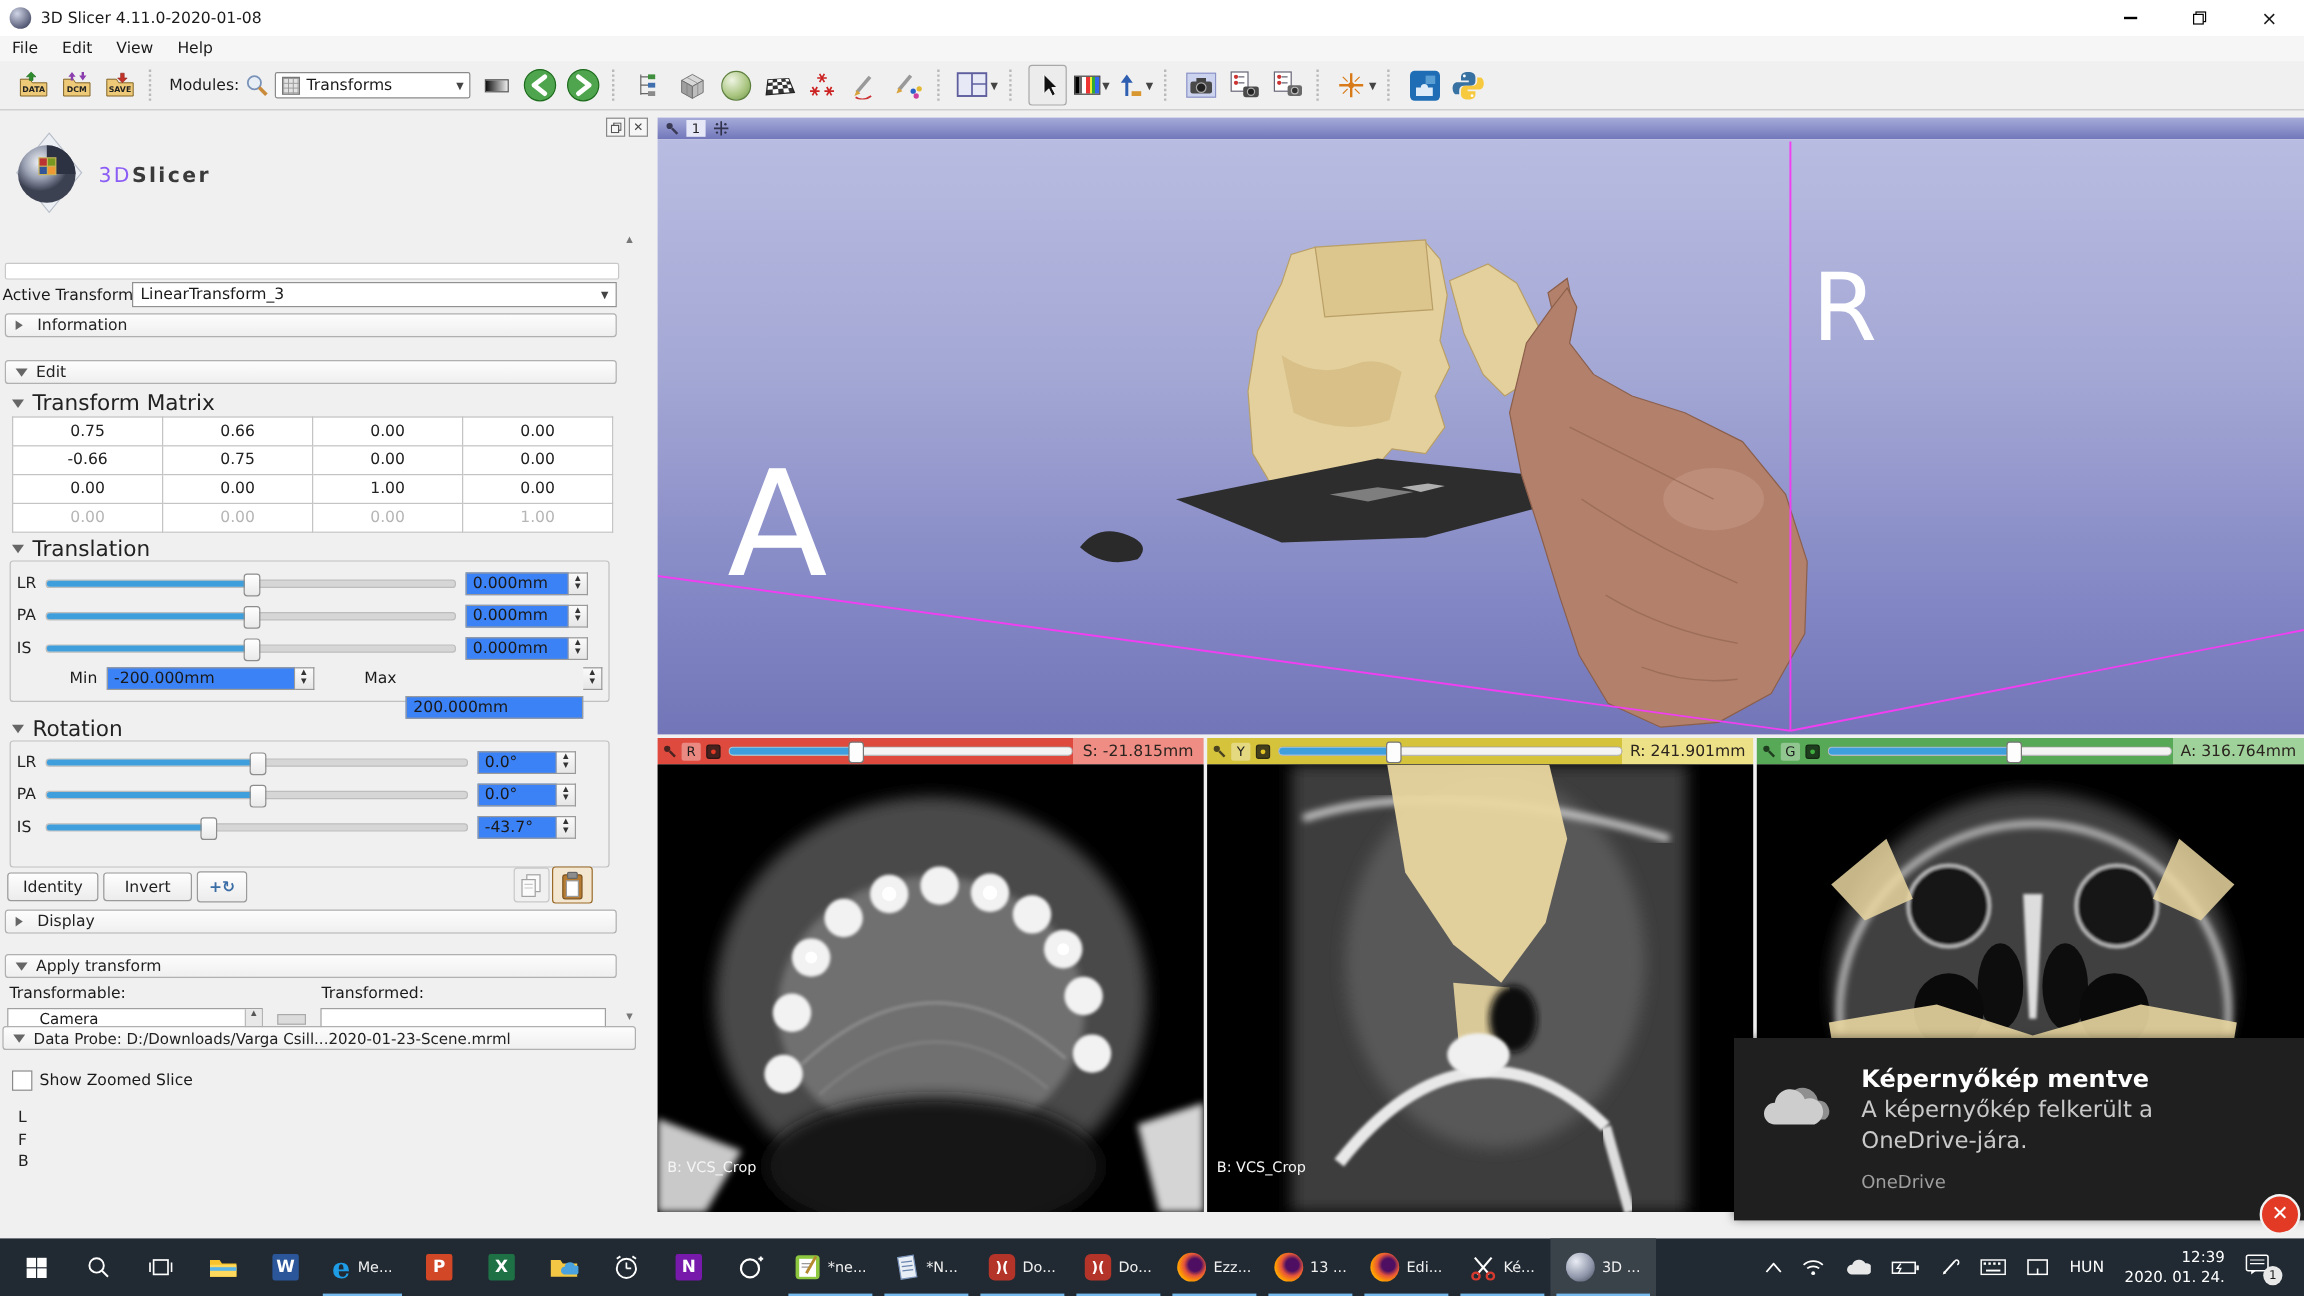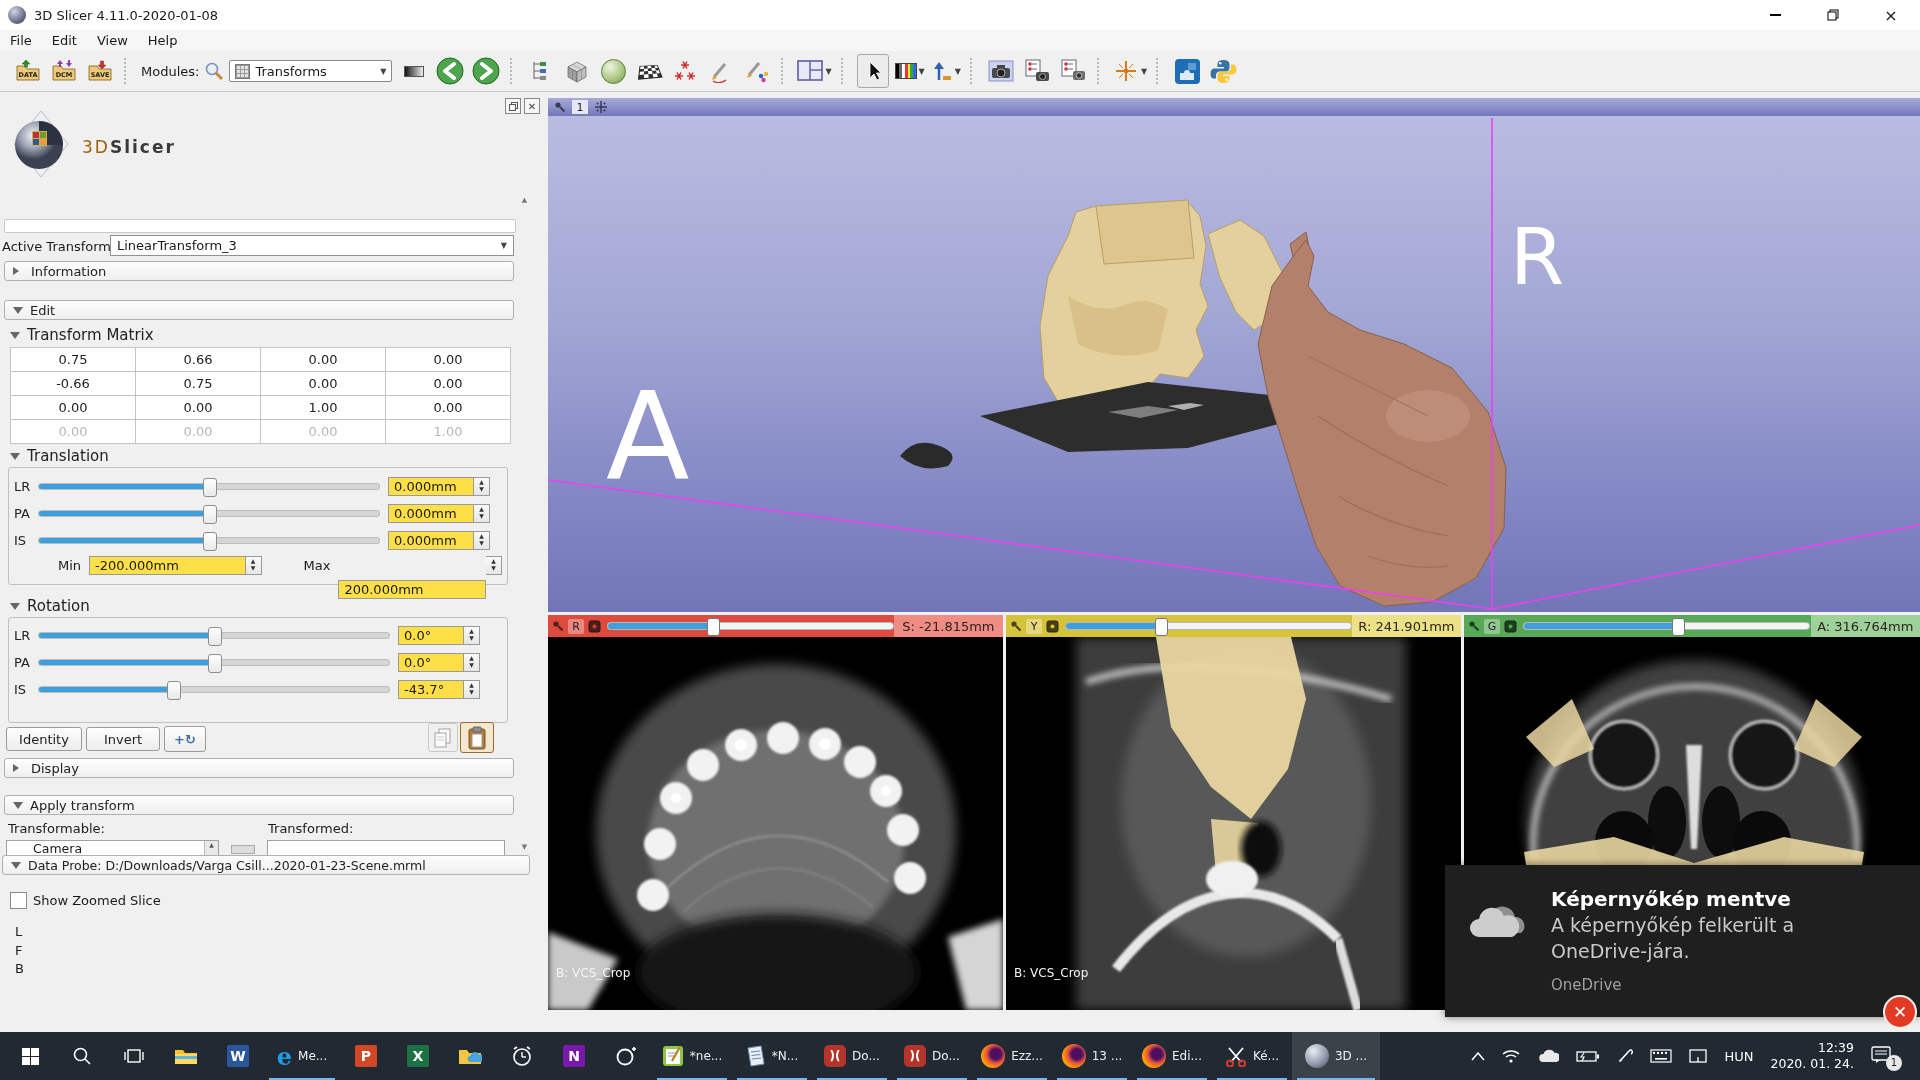--- a/index.html
+++ b/index.html
@@ -20,33 +20,33 @@
   #modcombo{width:163px;height:22px;border:1px solid #8a8a8a;border-radius:2px;background:#fff;display:flex;align-items:center;padding:0 5px;box-sizing:border-box;margin:0 4px;}
   .gridico{width:13px;height:13px;margin-right:5px;background:
     linear-gradient(#9a9a9a 1px,transparent 1px),linear-gradient(90deg,#9a9a9a 1px,transparent 1px),#e3e3e3;
     background-size:4px 4px;border:1px solid #777;}
   
   #panel{position:absolute;left:0;top:93px;width:546px;height:939px;background:#f0f0f0;overflow:hidden;}
   .secbar{position:absolute;left:4px;width:510px;height:20px;border:1px solid #b0b0b0;border-radius:3px;
           background:linear-gradient(#fdfdfd,#efefef);display:flex;align-items:center;padding:0 8px;box-sizing:border-box;font-size:13px;color:#222;}
   .tri-r{width:0;height:0;border:4px solid transparent;border-left:6px solid #666;margin-right:8px;}
   .tri-d{width:0;height:0;border:5px solid transparent;border-top:7px solid #666;margin-right:7px;margin-top:5px;}
-  .subhdr{position:absolute;left:10px;display:flex;align-items:center;font-size:15px;color:#222;}
+  .subhdr{position:absolute;left:10px;display:flex;align-items:center;font-size:18px;color:#222;}
   #mtable{position:absolute;left:10px;top:254px;border-collapse:collapse;}
   #mtable td{width:122px;height:21px;border:1px solid #c4c4c4;background:#fff;text-align:center;font-size:13px;color:#222;}
   #mtable tr.dim td{color:#b6b6b6;}
   .gbox{position:absolute;left:8px;width:498px;border:1px solid #c0c0c0;border-radius:3px;}
   .srow{position:absolute;left:14px;width:488px;height:20px;display:flex;align-items:center;}
   .slbl{width:24px;font-size:13px;color:#222;}
   .track{position:relative;height:7px;background:#d6d6d6;border-radius:3px;border:1px solid #bdbdbd;box-sizing:border-box;}
   .t-tr{width:342px;margin-right:8px;}
   .t-ro{width:352px;margin-right:8px;}
   .fill{position:absolute;left:0;top:0;bottom:0;background:#3f9fdc;border-radius:3px 0 0 3px;}
   .knob{position:absolute;top:-6px;width:12px;height:17px;margin-left:-6px;background:linear-gradient(#ffffff,#e9e9e9);border:1px solid #8d8d8d;border-radius:3px;}
-  .valbox{height:19px;border:1px solid #9a9a9a;background:#fde047;display:flex;align-items:center;padding:0 5px;font-size:13px;box-sizing:border-box;}
+  .valbox{height:19px;border:1px solid #9a9a9a;background:#3b82f6;display:flex;align-items:center;padding:0 5px;font-size:13px;box-sizing:border-box;}
   .spin{width:16px;height:19px;border:1px solid #9a9a9a;border-left:none;background:linear-gradient(#fafafa,#e6e6e6);display:flex;flex-direction:column;align-items:center;justify-content:center;font-size:6px;color:#333;line-height:1.1;box-sizing:border-box;}
   .btn{border:1px solid #9a9a9a;border-radius:3px;background:linear-gradient(#fefefe,#ececec);display:flex;align-items:center;justify-content:center;font-size:13px;color:#222;}
   
   #v3dbar{position:absolute;left:548px;top:98px;width:1372px;height:18px;background:linear-gradient(#a6abd9,#7177ba);display:flex;align-items:center;padding-left:6px;box-sizing:border-box;}
   #v3d{position:absolute;left:548px;top:116px;width:1372px;height:496px;background:linear-gradient(180deg,#b9bce1 0%,#a3a7d4 40%,#8286c4 78%,#7276b8 100%);overflow:hidden;}
   .bigletter{position:absolute;color:#ffffff;font-family:"DejaVu Sans",sans-serif;}
   .sbar{position:absolute;top:615px;height:22px;display:flex;align-items:center;padding:0 4px;box-sizing:border-box;}
   .sval{position:absolute;right:0;top:0;bottom:0;width:24%;display:flex;align-items:center;justify-content:center;font-size:13px;color:#2b241f;}
   .sletter{width:16px;height:15px;border-radius:2px;background:rgba(255,255,255,.35);color:#1d1d1d;font-size:11px;display:flex;align-items:center;justify-content:center;margin:0 4px;}
   .strack{position:relative;height:8px;width:287px;background:#f4f4f4;border-radius:4px;border:1px solid rgba(0,0,0,.25);box-sizing:border-box;margin-left:6px;}
@@ -328,21 +328,21 @@
           </radialGradient>
         </defs>
       <path d="M33 14 a24 24 0 0 1 24 24 l-24 0 z" fill="#2d3242"></path>
       <rect x="26" y="24" width="15" height="15" fill="#c8b25a"></rect>
       <rect x="27" y="25" width="6" height="6" fill="#b33"></rect>
         <rect x="34" y="25" width="6" height="6" fill="#792"></rect>
       <rect x="27" y="32" width="6" height="6" fill="#359"></rect>
         <rect x="34" y="32" width="6" height="6" fill="#e93"></rect>
     </svg>
     <div class="abs" style="left:82px;top:44px;font-size:17px;letter-spacing:2px;">
-      <span style="color:#a16207;margin-top:32px;">3D</span><span style="color:#3a3a3a;font-weight:bold;">Slicer</span>
+      <span style="color:#8b5cf6;margin-top:32px;">3D</span><span style="color:#3a3a3a;font-weight:bold;">Slicer</span>
     </div>
 
     <div class="abs" style="left:4px;top:126px;width:510px;height:12px;background:#fff;border:1px solid #c8c8c8;border-radius:2px;"></div>
 
     <span class="abs" style="left:2px;top:146px;">Active Transform:</span>
     <div class="abs" style="left:110px;top:142px;width:404px;height:21px;border:1px solid #919191;background:#fff;display:flex;align-items:center;padding:0 6px;box-sizing:border-box;">
       <span>LinearTransform_3</span>
       <span class="ddarr" style="margin-left:auto;">▼</span>
     </div>
 

